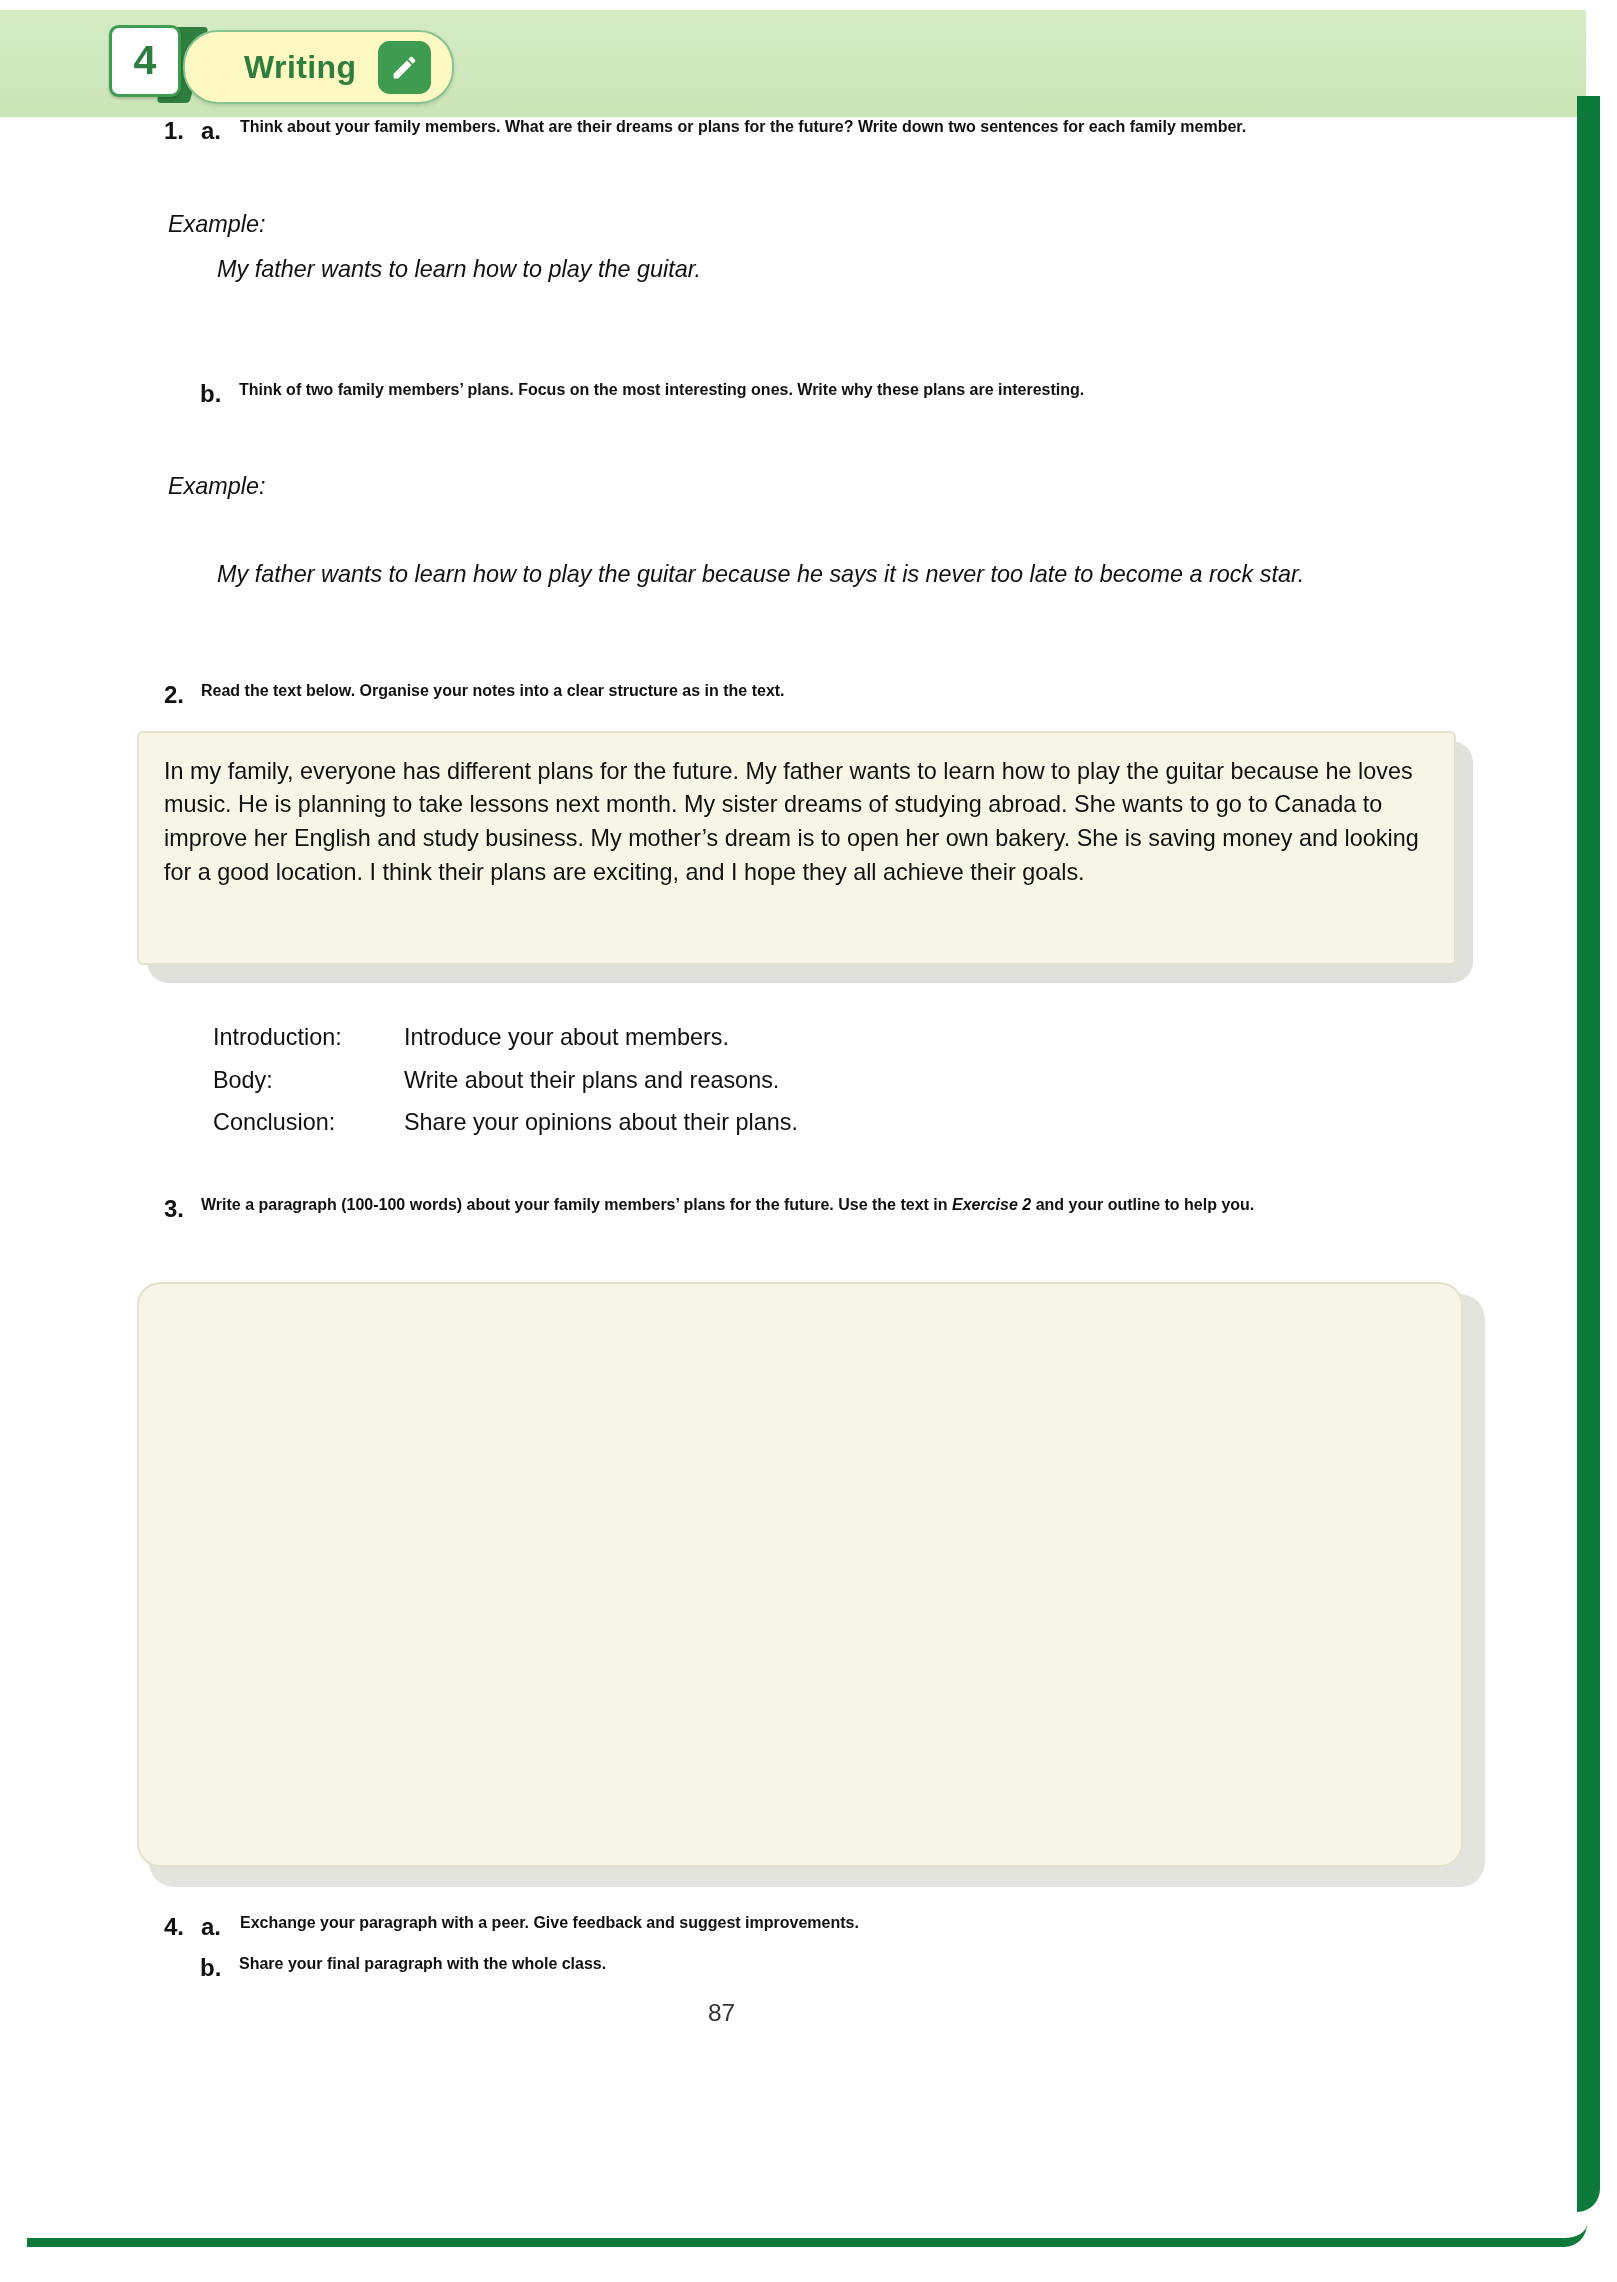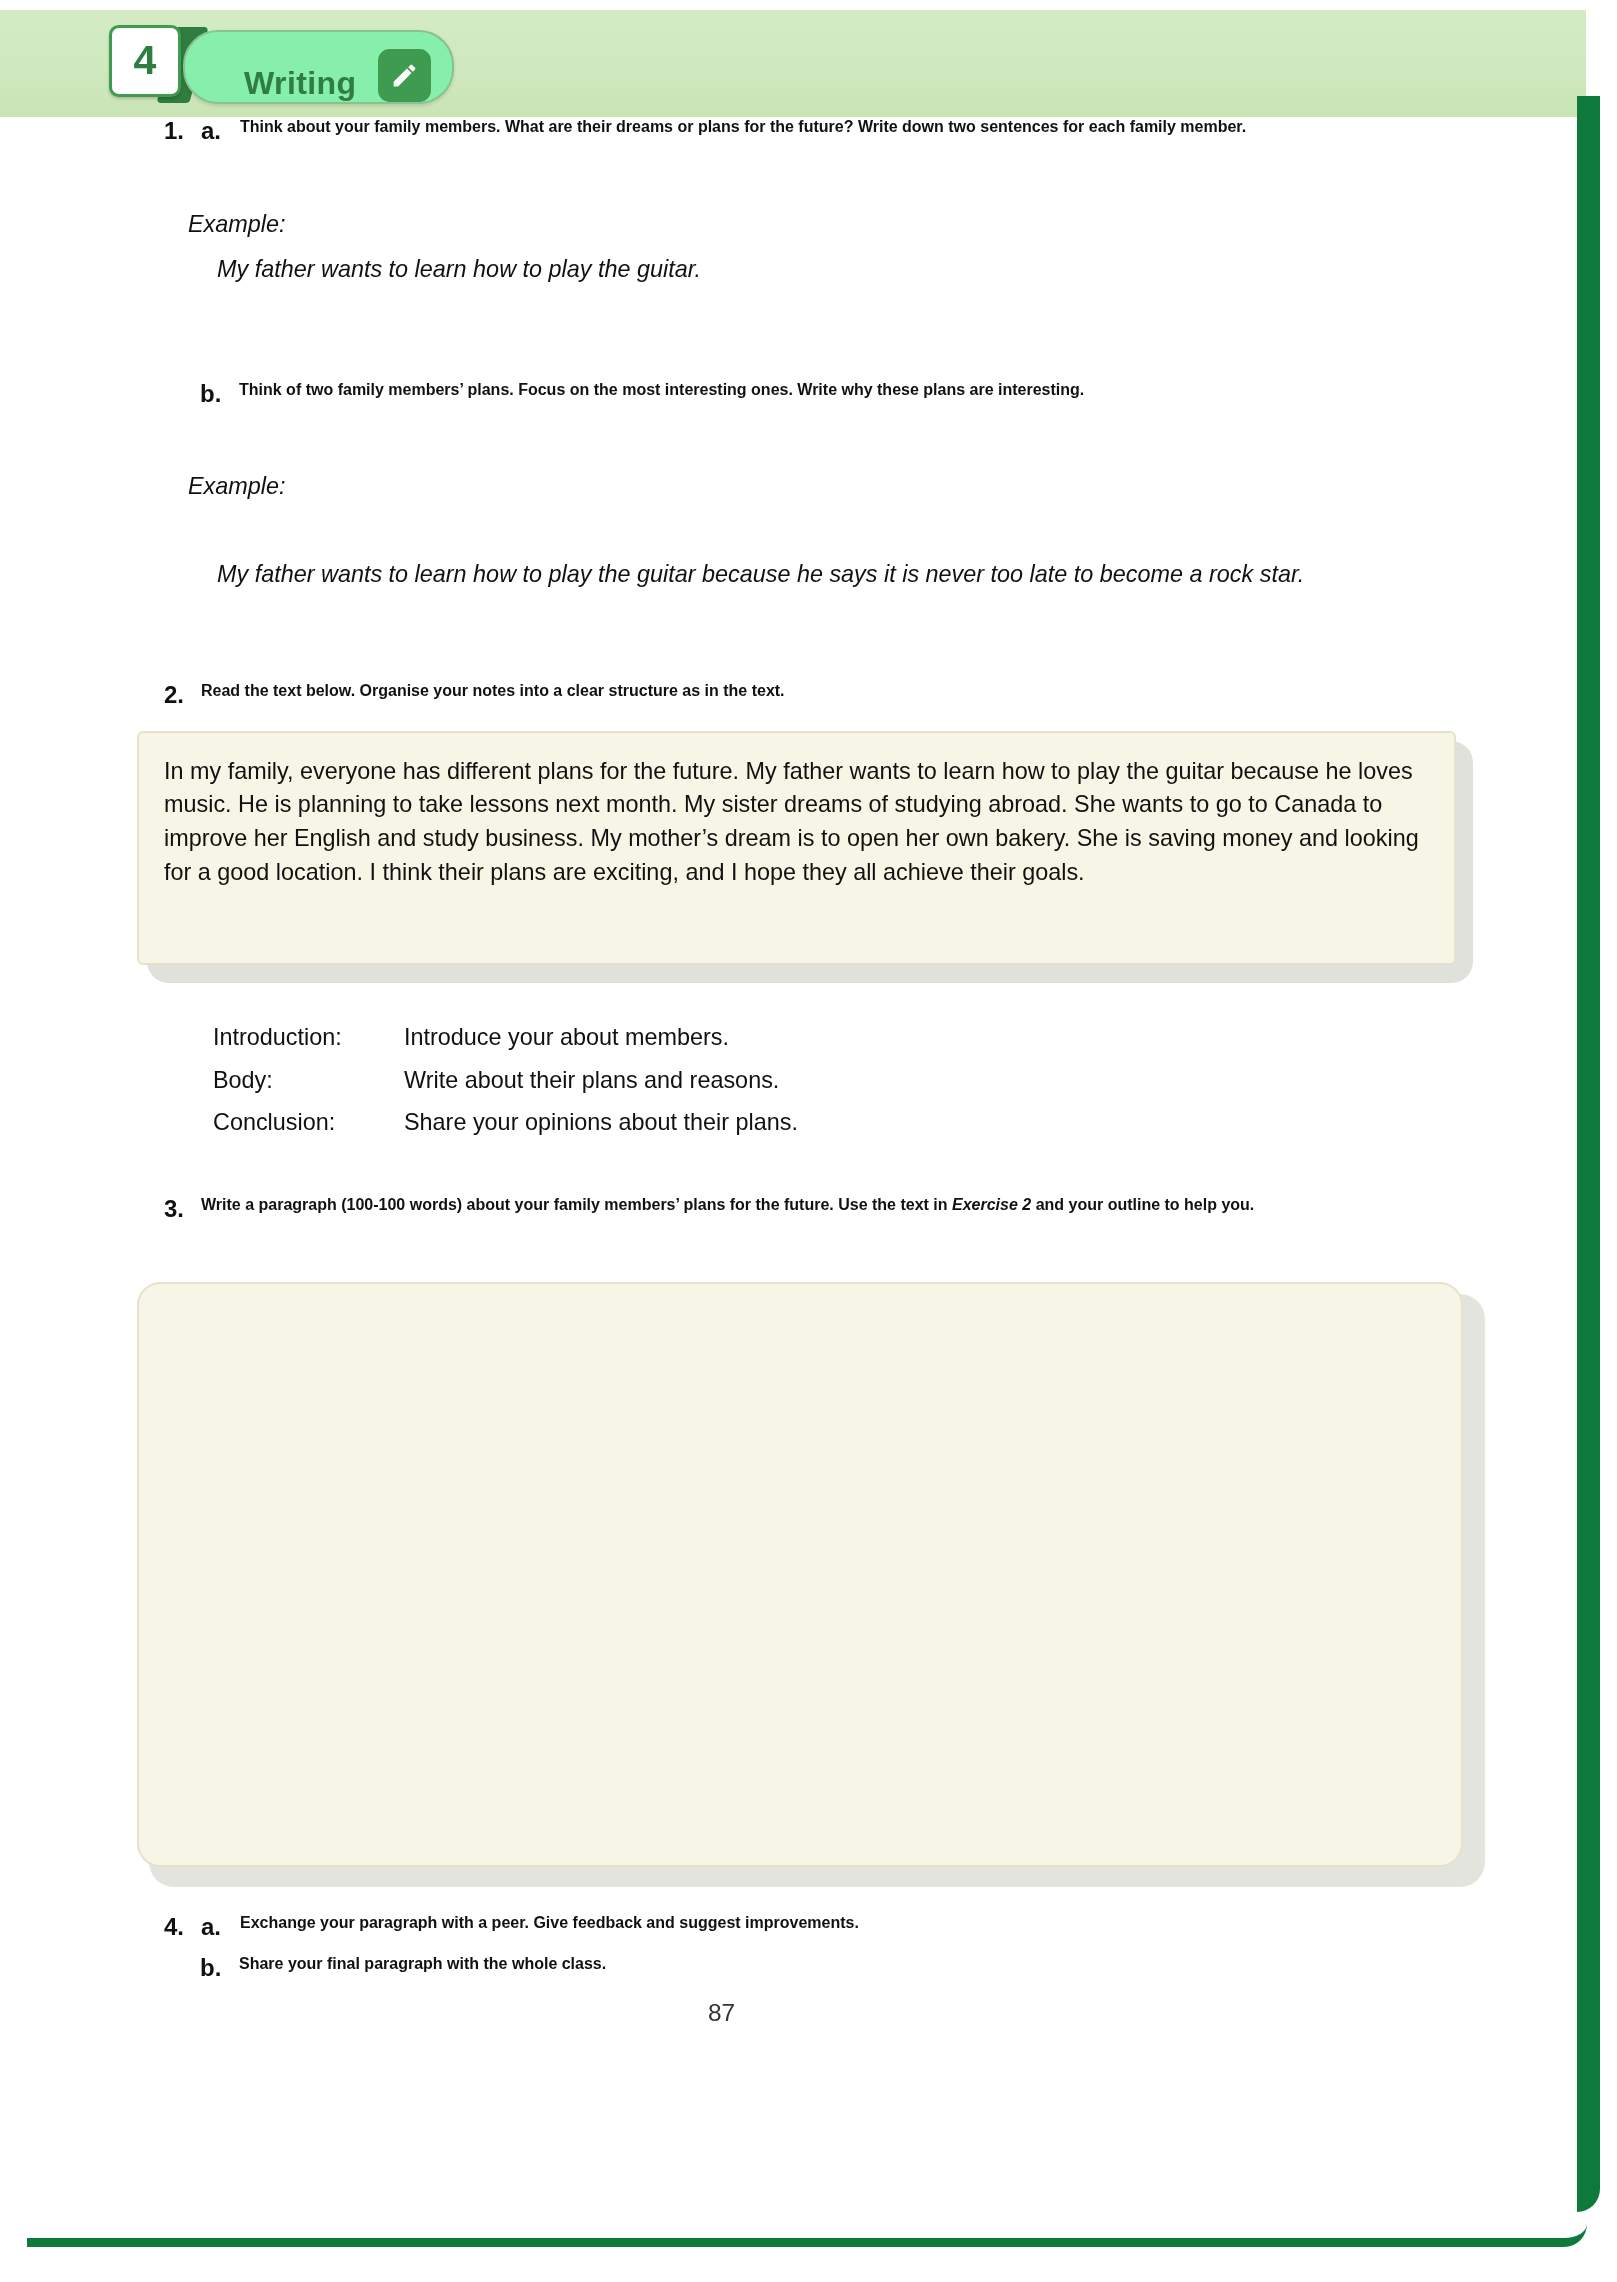--- a/index.html
+++ b/index.html
@@ -88,25 +88,25 @@
     height: 76px;
     background: #2f7d3f;
     transform: skewX(-14deg);
     border-radius: 3.9px;
     z-index: 2;
   }
   .title-pill {
     position: relative;
     margin-left: 2px;
     height: 70px;
-    background: #86efac;
+    background: #fef9c3;
     border: 2.9px solid #86c38f;
     border-radius: 35px;
     display: flex;
-    align-items: flex-end;
+    align-items: center;
     padding: 0 21.5px 0 59px;
     z-index: 3;
     box-shadow: 0 2px 3.9px rgba(0,0,0,.12);
     margin-top: 13px;
   }
   .title-text {
     font-size: 32px;
     font-weight: bold;
     color: #2f7d3f;
     letter-spacing: 0.4px;
@@ -155,21 +155,20 @@
     font-weight: bold;
     font-size: 16px;
     line-height: 1.28;
     color: #111;
   }
 
   .ex-label {
     font-style: italic;
     font-size: 23.4px;
     color: #111;
-    margin-left: 20px;
   }
   .ex-text {
     font-size: 23.4px;
     color: #111;
     line-height: 1.3;
     font-style: italic;
   }
 
   .block-1a { position: absolute; left: 164px; top: 0px; width: 1239px; }
   .block-1a .q-bold { }

